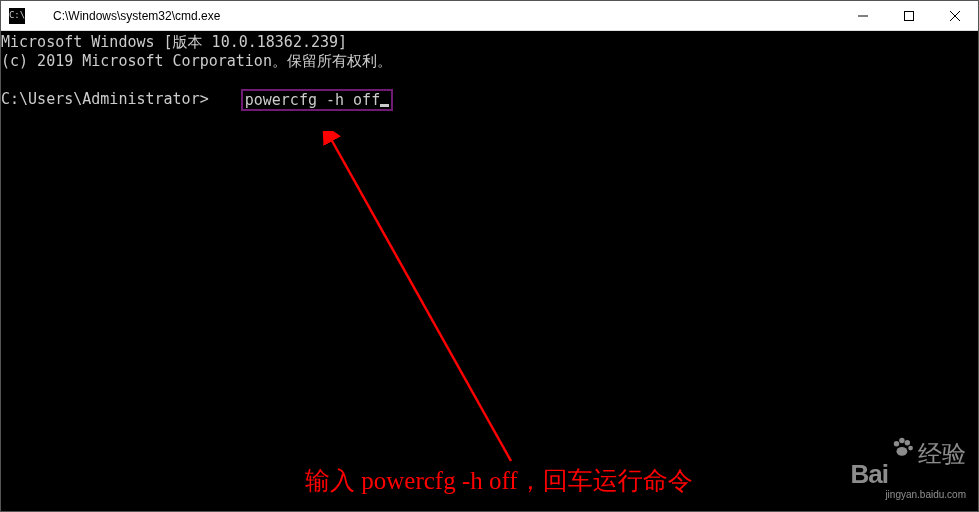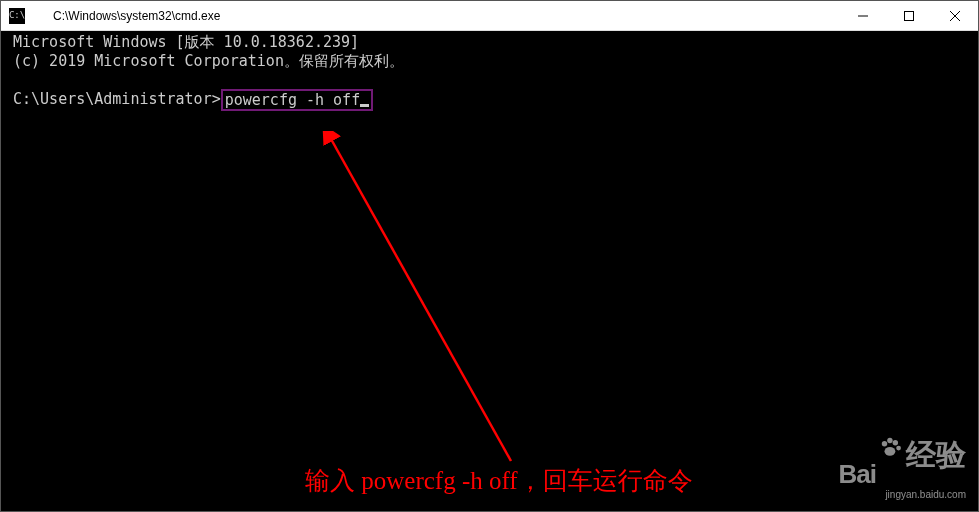--- a/index.html
+++ b/index.html
@@ -58,34 +58,35 @@
       display: flex;
       align-items: center;
       justify-content: center;
       color: #000;
       font-size: 10px;
     }
     .terminal {
       flex: 1;
       background: #000;
       color: #ccc;
-      padding: 2px 12px;
+      padding: 2px 0;
       font-size: 15px;
       font-family: "NSimSun", "SimSun", "Consolas", monospace;
       line-height: 1.25;
       position: relative;
       letter-spacing: 0;
     }
     .term-line {
       white-space: pre;
     }
     .blankline { height: 18px; }
     .prompt-line {
       display: flex;
       align-items: center;
+      gap: 32px;
     }
     .highlight-box {
       border: 2px solid #701a75;
       padding: 0 2px;
       display: inline-block;
       height: 22px;
       line-height: 18px;
     }
     .cursor {
       display: inline-block;
@@ -127,22 +128,22 @@
       justify-content: flex-end;
       gap: 2px;
     }
     .wm-logo-text {
       font-size: 26px;
       font-weight: bold;
       letter-spacing: -1px;
       margin-top: 40px;
     }
     .wm-cn {
-      font-size: 30px;
-      font-weight: bold;
+      font-size: 24px;
+      font-weight: normal;
     }
     .wm-url {
       font-size: 10px;
       margin-top: -2px;
     }
     .paw {
       font-size: 22px;
       position: relative;
       top: -4px;
     }

